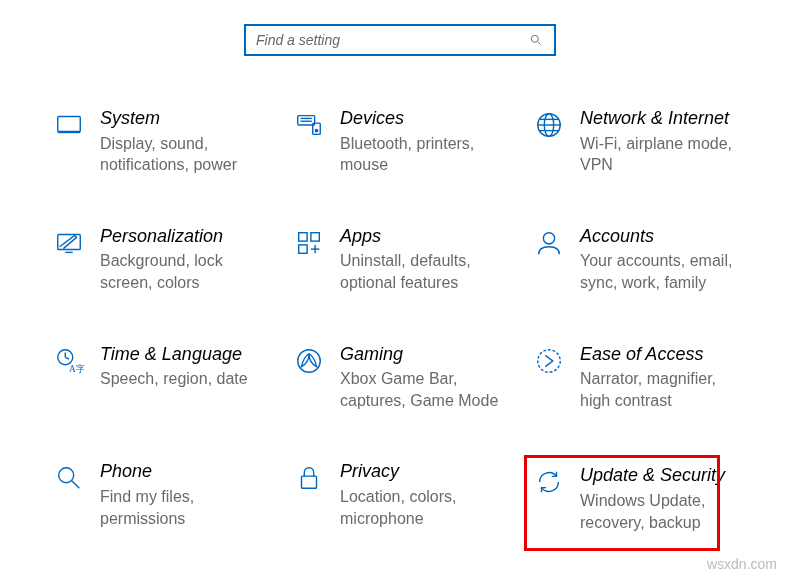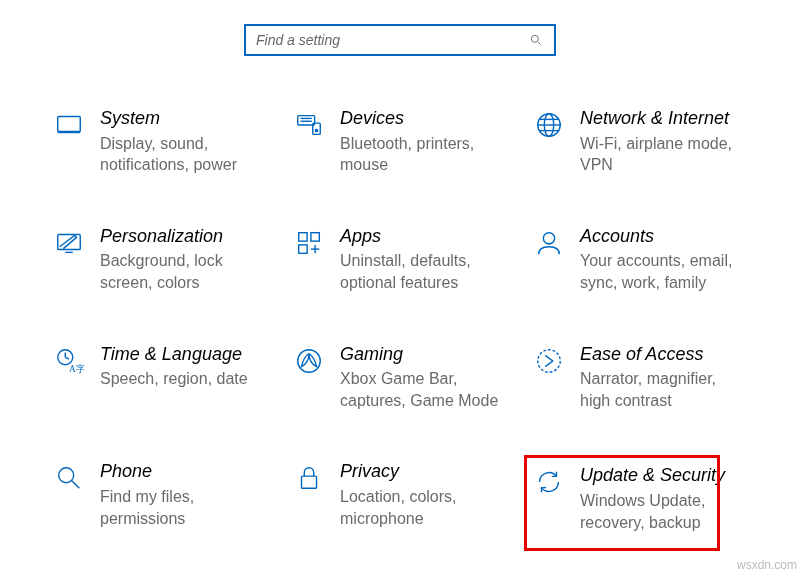--- a/index.html
+++ b/index.html
@@ -84,22 +84,22 @@
     }
     .tile-desc {
       font-size: 16px;
       color: #6a6a6a;
       line-height: 1.35;
       padding-right: 6px;
     }
     .watermark {
       position: absolute;
       bottom: 4px;
-      right: 3px;
-      font-size: 12px;
+      right: 23px;
+      font-size: 14px;
       color: #bbb;
       font-family: Arial, sans-serif;
     }
   </style>
 </head>
 <body>
 
 <div class="search-wrap">
   <div class="search-box">
     <input class="search-input" type="text" placeholder="Find a setting" style="">

